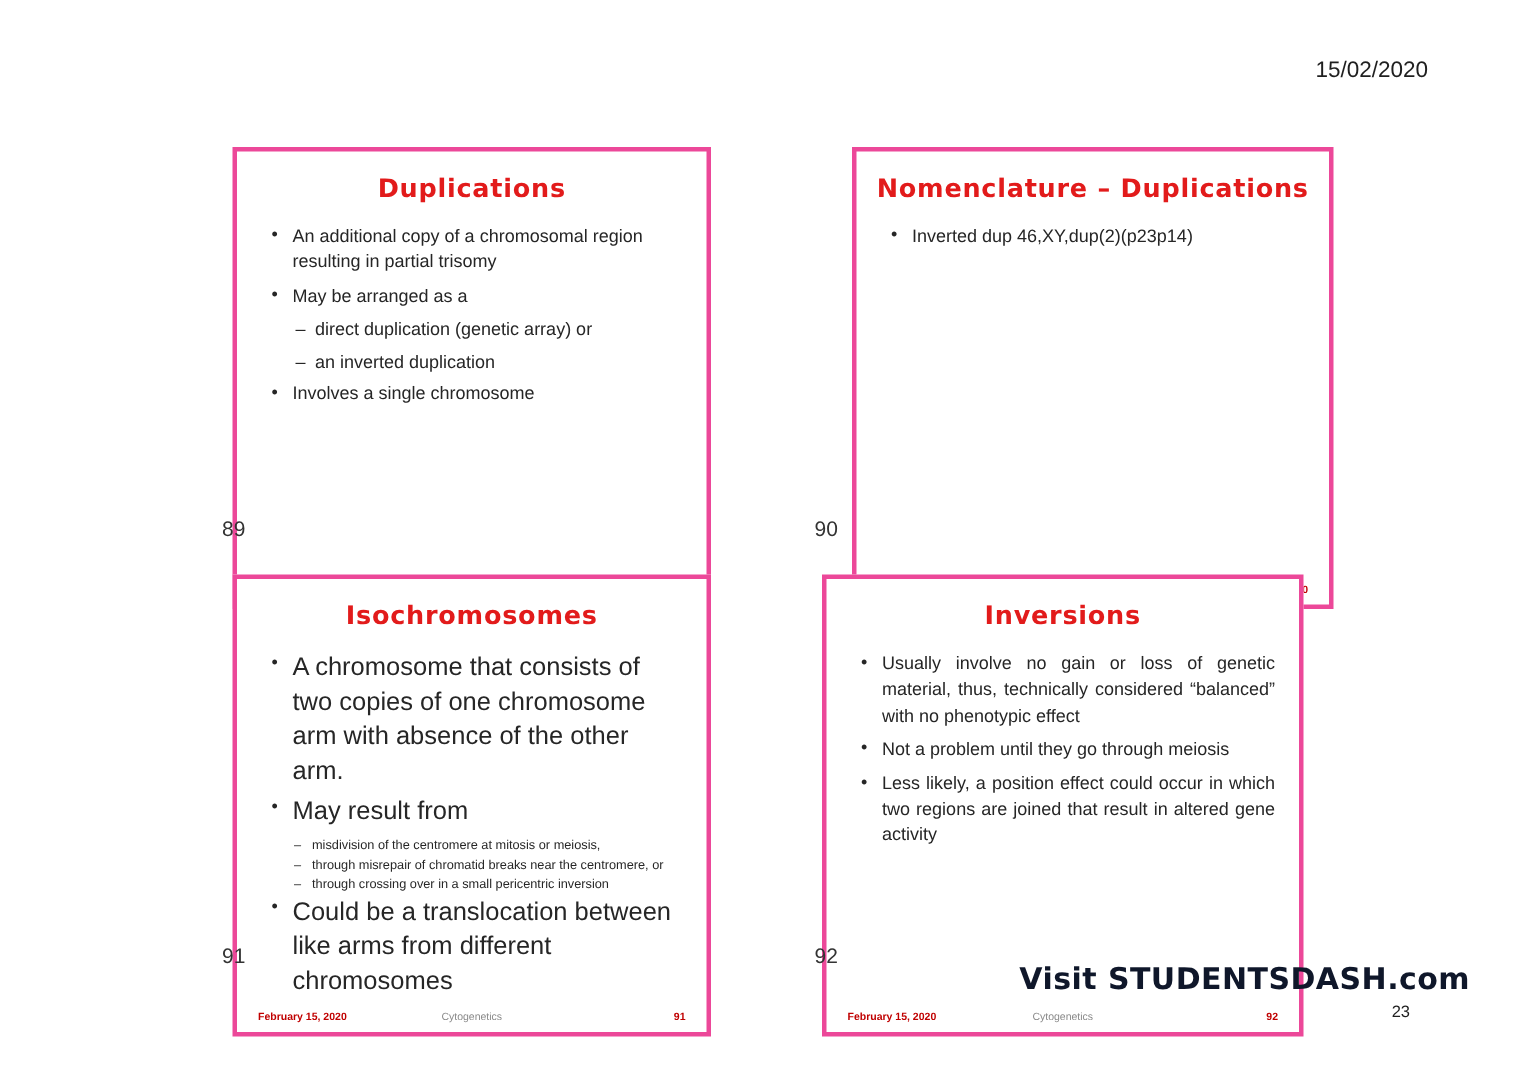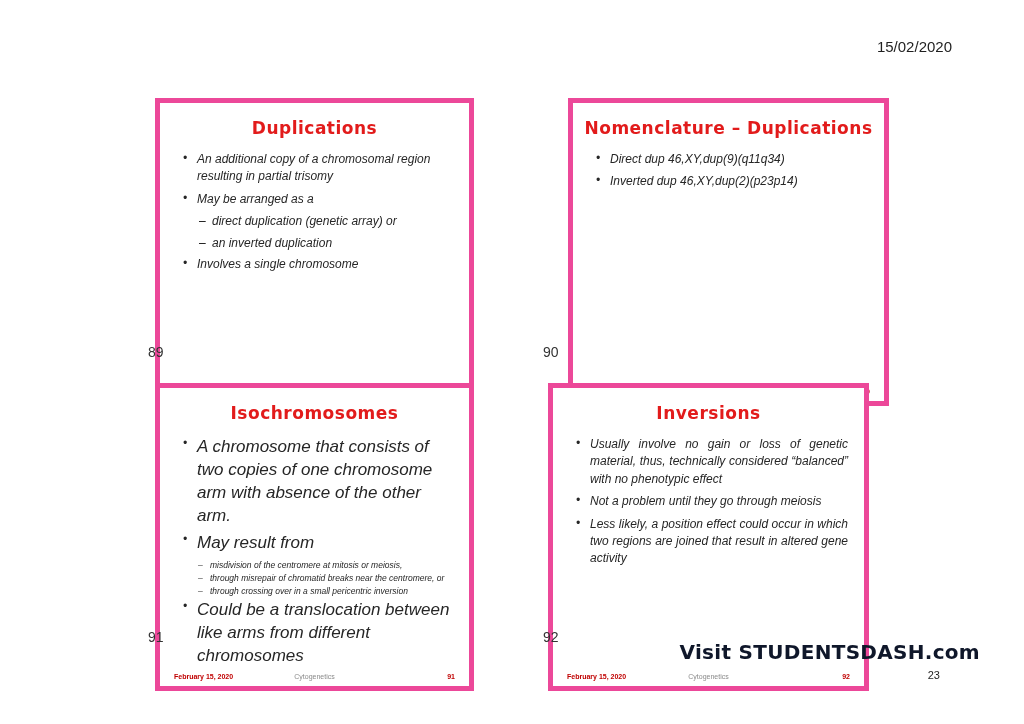--- a/index.html
+++ b/index.html
@@ -18,21 +18,21 @@
     right: 72px;
     font-size: 15px;
     color: #1f1f1f;
   }
 
   .slide {
     position: absolute;
     width: 319px;
     height: 308px;
     background: #ffffff;
-    border: 5px solid #ec4899;
+    border: 3px solid #ec4899;
     overflow: hidden;
   }
   .slide-1 { left: 155px; top: 98px; }
   .slide-2 { left: 568px; top: 98px; width: 321px; }
   .slide-3 { left: 155px; top: 383px; }
   .slide-4 { left: 548px; top: 383px; width: 321px; }
 
   .slide-title {
     margin-top: 15px;
     text-align: center;
@@ -46,21 +46,20 @@
   .slide-body {
     margin: 13px 18px 0 22px;
     list-style: none;
   }
   .slide-body li {
     position: relative;
     font-size: 12px;
     line-height: 1.45;
     margin-bottom: 5px;
     color: #262626;
-    font-style: italic;
   }
   li.lvl1 { padding-left: 15px; }
   li.lvl1::before {
     content: "\2022";
     position: absolute;
     left: 1px;
     top: -1px;
     font-size: 12px;
     color: #262626;
   }
@@ -142,21 +141,20 @@
     <span class="f-date">February 15, 2020</span>
     <span class="f-center">Cytogenetics</span>
     <span class="f-num">89</span>
   </div>
 </article>
 <div class="slide-label label-89">89</div>
 
 <article class="slide slide-2">
   <h2 class="slide-title">Nomenclature – Duplications</h2>
   <ul class="slide-body">
-    <li class="lvl1">Direct dup 46,XY,dup(9)(q11q34)</li>
     <li class="lvl1">Inverted dup 46,XY,dup(2)(p23p14)</li>
   </ul>
   <div class="slide-footer">
     <span class="f-date">February 15, 2020</span>
     <span class="f-center">Cytogenetics</span>
     <span class="f-num">90</span>
   </div>
 </article>
 <div class="slide-label label-90">90</div>
 

